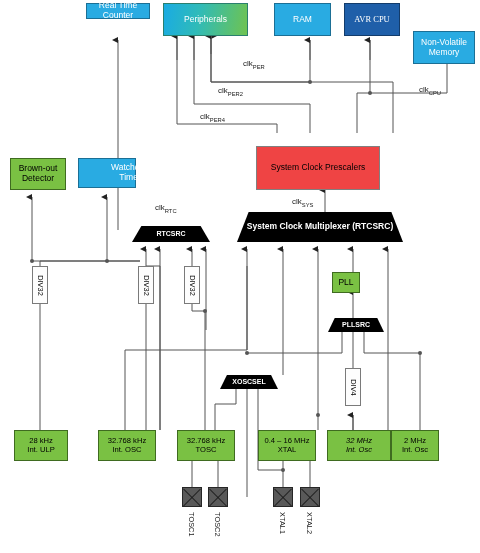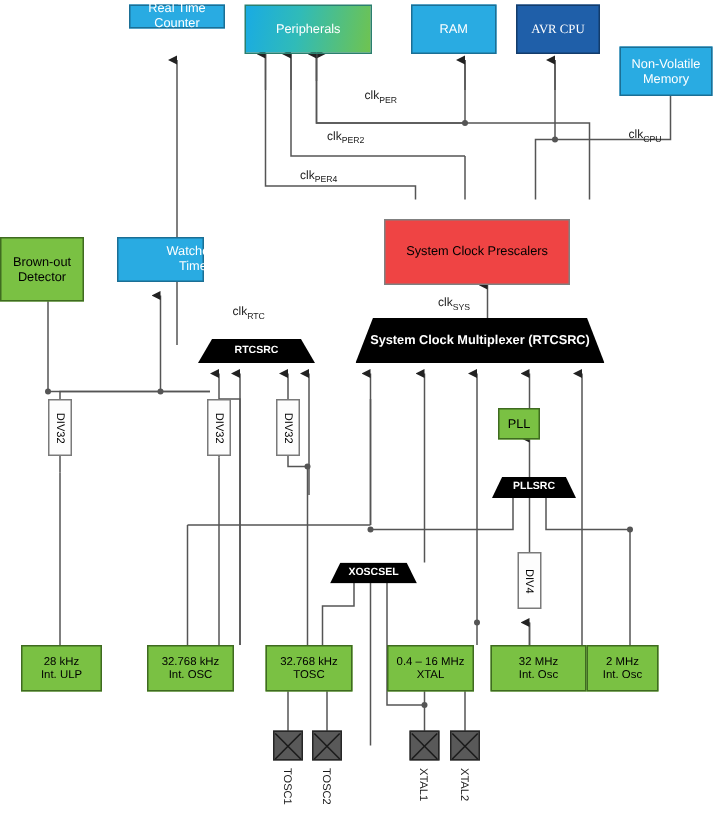--- a/index.html
+++ b/index.html
@@ -193,21 +193,21 @@
       </span>
   </div>
 
   <div class="box blue t9" style="left:413px;top:3px;width:62px;height:33px;margin-top:28px;">
     <span>
         <span>Non-Volatile</span>
           <span>Memory</span>
       </span>
   </div>
 
-  <div class="box green t9" style="left:0;top:158px;width:56px;height:43px;align-items:center;">
+  <div class="box green t9" style="left:10px;top:158px;width:56px;height:32px;align-items:center;">
     <span>
         <span>Brown-out</span>
           <span>Detector</span>
       </span>
   </div>
   <div class="box blue t9" style="left:78px;top:158px;width:58px;height:30px;padding-left:46px;">
     <span>
         <span>Watchdog</span>
           <span>Timer</span>
       </span>
@@ -268,21 +268,21 @@
         <span>32.768 kHz</span>
           <span>TOSC</span>
       </span>
   </div>
   <div class="box green t8" style="left:258px;top:430px;width:58px;height:31px;">
     <span>
         <span>0.4 – 16 MHz</span>
           <span>XTAL</span>
       </span>
   </div>
-  <div class="box green t8" style="left:327px;top:430px;width:64px;height:31px;">
+  <div class="box green t8" style="left:327px;top:430px;width:64px;height:31px;font-style:italic;">
     <span>
         <span>32 MHz</span>
           <span>Int. Osc</span>
       </span>
   </div>
   <div class="box green t8" style="left:391px;top:430px;width:48px;height:31px;">
     <span>
         <span>2 MHz</span>
           <span>Int. Osc</span>
       </span>

